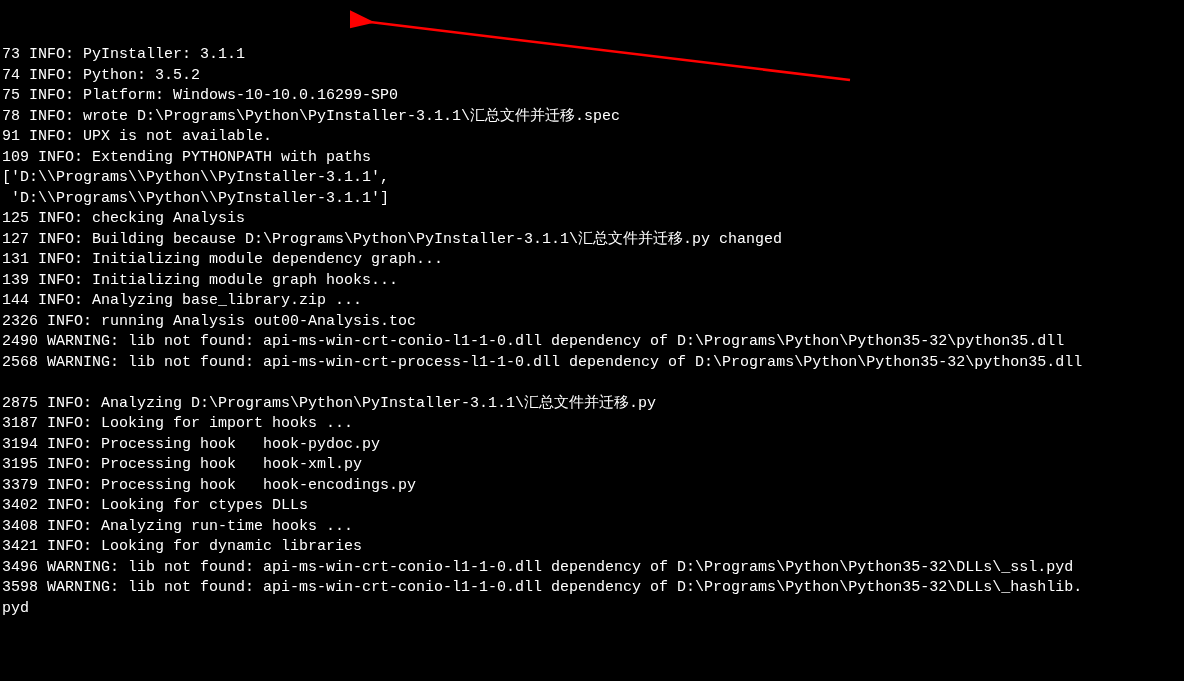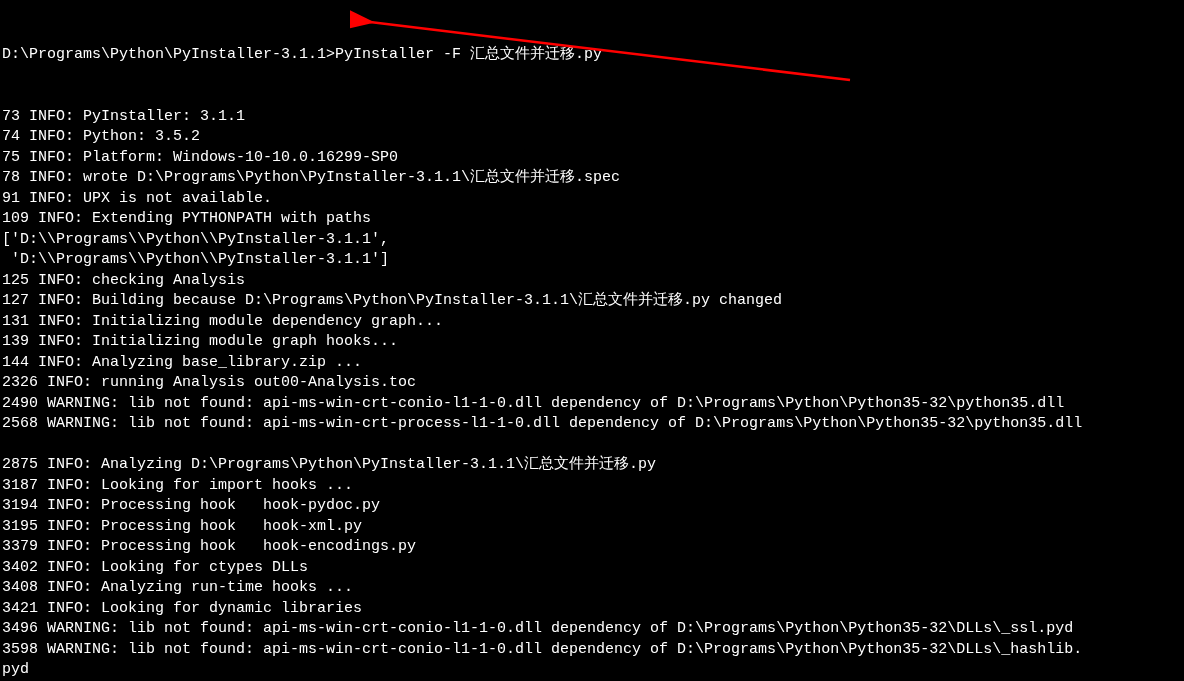--- a/index.html
+++ b/index.html
@@ -25,21 +25,20 @@
     position: absolute;
     left: 350px;
     top: 0px;
     pointer-events: none;
   }
 </style>
 </head>
 <body>
 
 <div class="terminal">
-  <span class="line">D:\Programs\Python\PyInstaller-3.1.1&gt;PyInstaller -F 汇总文件并迁移.py</span>
   <div id="lines-container"><span class="line">73 INFO: PyInstaller: 3.1.1</span><span class="line">74 INFO: Python: 3.5.2</span><span class="line">75 INFO: Platform: Windows-10-10.0.16299-SP0</span><span class="line">78 INFO: wrote D:\Programs\Python\PyInstaller-3.1.1\汇总文件并迁移.spec</span><span class="line">91 INFO: UPX is not available.</span><span class="line">109 INFO: Extending PYTHONPATH with paths</span><span class="line">['D:\\Programs\\Python\\PyInstaller-3.1.1',</span><span class="line"> 'D:\\Programs\\Python\\PyInstaller-3.1.1']</span><span class="line">125 INFO: checking Analysis</span><span class="line">127 INFO: Building because D:\Programs\Python\PyInstaller-3.1.1\汇总文件并迁移.py changed</span><span class="line">131 INFO: Initializing module dependency graph...</span><span class="line">139 INFO: Initializing module graph hooks...</span><span class="line">144 INFO: Analyzing base_library.zip ...</span><span class="line">2326 INFO: running Analysis out00-Analysis.toc</span><span class="line">2490 WARNING: lib not found: api-ms-win-crt-conio-l1-1-0.dll dependency of D:\Programs\Python\Python35-32\python35.dll</span><span class="line">2568 WARNING: lib not found: api-ms-win-crt-process-l1-1-0.dll dependency of D:\Programs\Python\Python35-32\python35.dll</span><span class="line">&nbsp;</span><span class="line">2875 INFO: Analyzing D:\Programs\Python\PyInstaller-3.1.1\汇总文件并迁移.py</span><span class="line">3187 INFO: Looking for import hooks ...</span><span class="line">3194 INFO: Processing hook   hook-pydoc.py</span><span class="line">3195 INFO: Processing hook   hook-xml.py</span><span class="line">3379 INFO: Processing hook   hook-encodings.py</span><span class="line">3402 INFO: Looking for ctypes DLLs</span><span class="line">3408 INFO: Analyzing run-time hooks ...</span><span class="line">3421 INFO: Looking for dynamic libraries</span><span class="line">3496 WARNING: lib not found: api-ms-win-crt-conio-l1-1-0.dll dependency of D:\Programs\Python\Python35-32\DLLs\_ssl.pyd</span><span class="line">3598 WARNING: lib not found: api-ms-win-crt-conio-l1-1-0.dll dependency of D:\Programs\Python\Python35-32\DLLs\_hashlib.</span><span class="line">pyd</span><span class="line">&nbsp;</span></div>
 
   <svg class="arrow-svg" width="520" height="90">
     <defs>
       <marker id="ah" markerWidth="14" markerHeight="10" refX="2" refY="5" orient="auto">
         <polygon points="0,5 14,0 14,10" fill="#ff0000"></polygon>
       </marker>
     </defs>
     <line x1="500" y1="80" x2="20" y2="22" stroke="#ff0000" stroke-width="2.5" marker-end="url(#ah)"></line>
   </svg>

